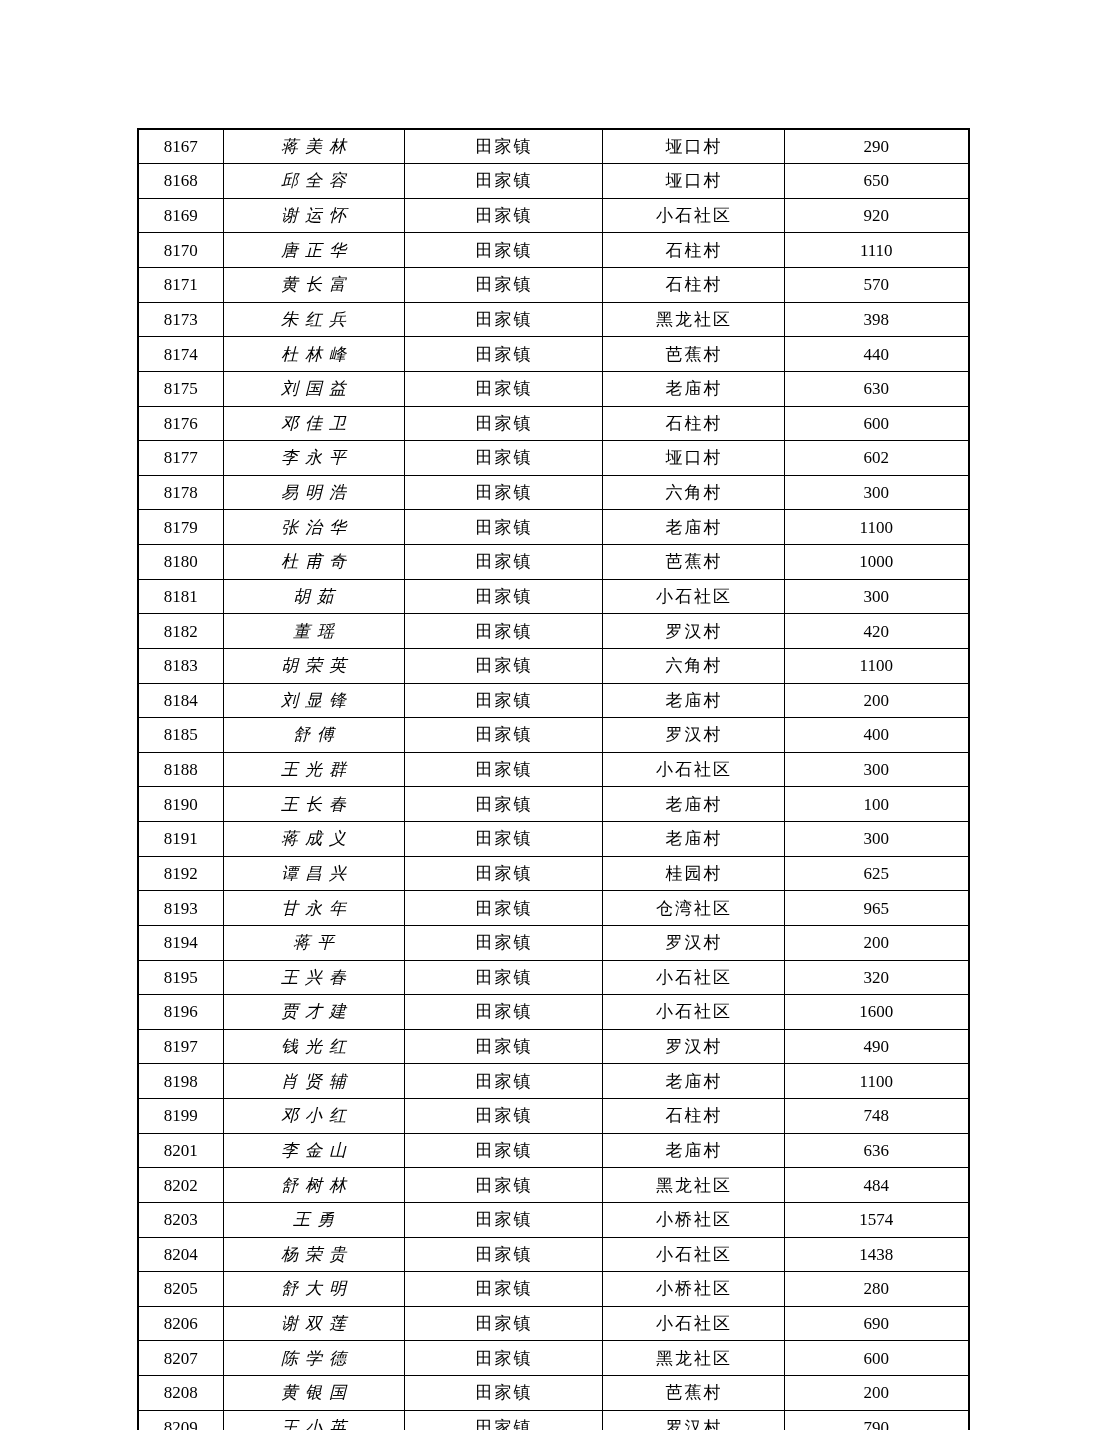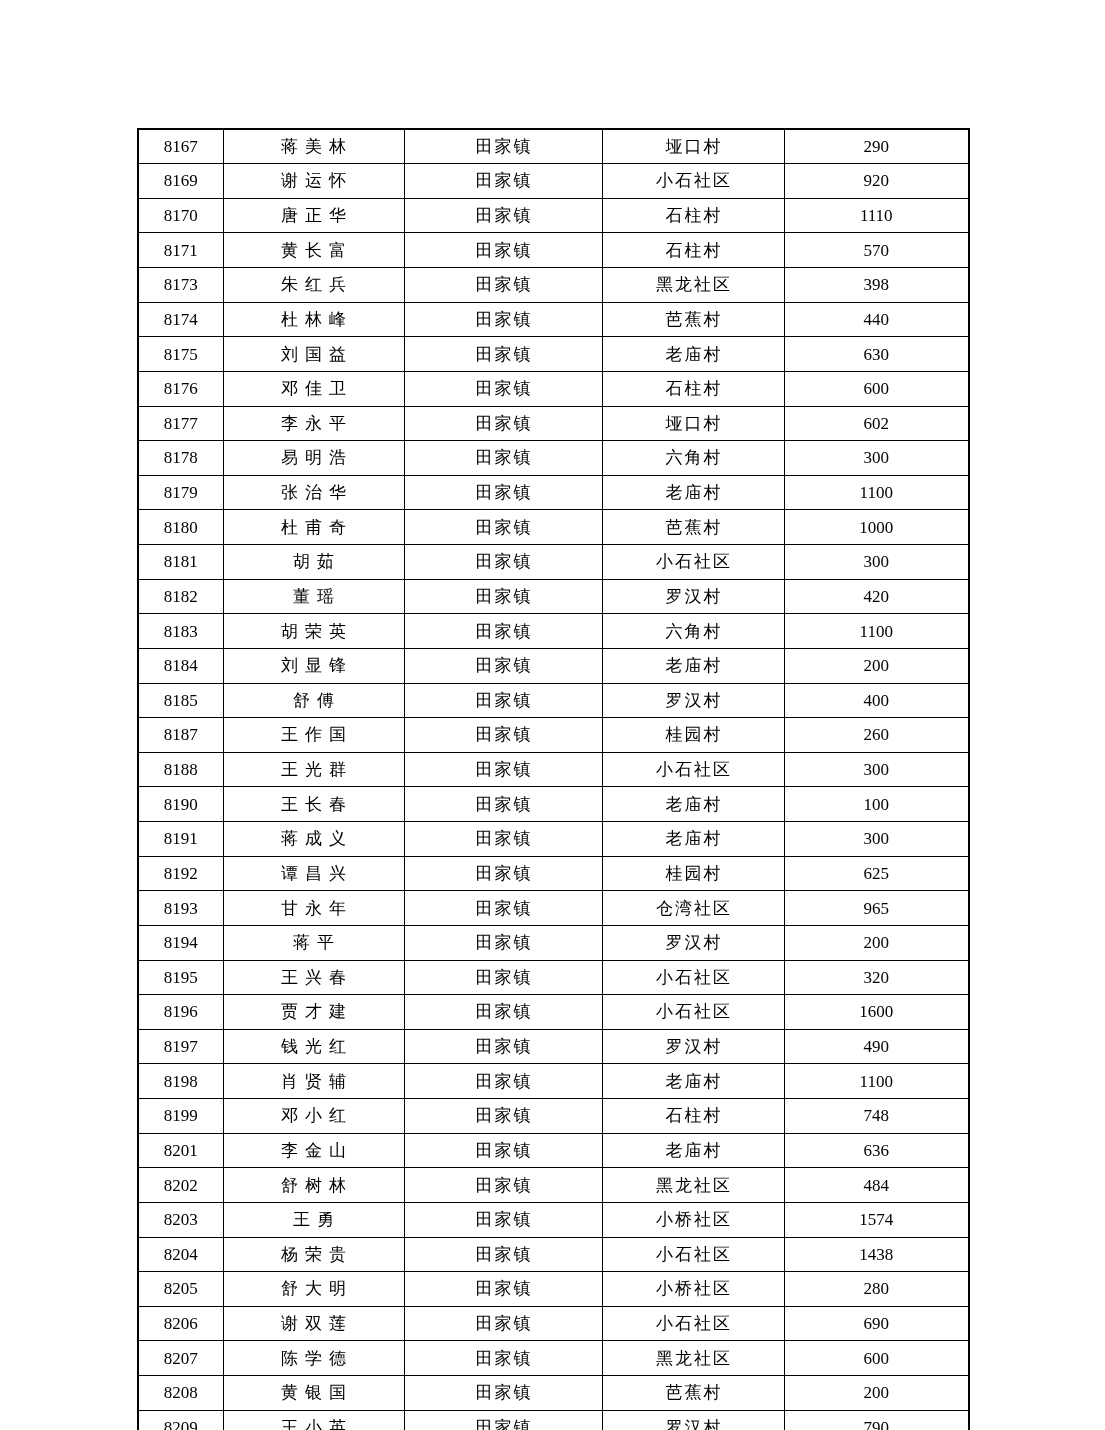--- a/index.html
+++ b/index.html
@@ -34,20 +34,21 @@
     padding: 0;
     overflow: hidden;
     white-space: nowrap;
   }
   .doc-table tr {
     height: 27px;
   }
   td.col-name {
     letter-spacing: 7px;
     text-indent: 7px; 
+    font-style: italic;
   }
   td.col-town,
   td.col-village {
     letter-spacing: 2px;
     text-indent: 2px;
   }
 </style>
 </head>
 <body>
 
@@ -61,20 +62,27 @@
   </colgroup>
   <tbody id="table-body">
       <tr>
         <td class="col-id">8167</td>
         <td class="col-name">蒋美林</td>
         <td class="col-town">田家镇</td>
         <td class="col-village">垭口村</td>
         <td class="col-amount">290</td>
       </tr>
       <tr>
+        <td class="col-id">8168</td>
+        <td class="col-name">邱全容</td>
+        <td class="col-town">田家镇</td>
+        <td class="col-village">垭口村</td>
+        <td class="col-amount">650</td>
+      </tr>
+      <tr>
         <td class="col-id">8169</td>
         <td class="col-name">谢运怀</td>
         <td class="col-town">田家镇</td>
         <td class="col-village">小石社区</td>
         <td class="col-amount">920</td>
       </tr>
       <tr>
         <td class="col-id">8170</td>
         <td class="col-name">唐正华</td>
         <td class="col-town">田家镇</td>
@@ -171,27 +179,20 @@
         <td class="col-town">田家镇</td>
         <td class="col-village">老庙村</td>
         <td class="col-amount">200</td>
       </tr>
       <tr>
         <td class="col-id">8185</td>
         <td class="col-name">舒傅</td>
         <td class="col-town">田家镇</td>
         <td class="col-village">罗汉村</td>
         <td class="col-amount">400</td>
-      </tr>
-      <tr>
-        <td class="col-id">8187</td>
-        <td class="col-name">王作国</td>
-        <td class="col-town">田家镇</td>
-        <td class="col-village">桂园村</td>
-        <td class="col-amount">260</td>
       </tr>
       <tr>
         <td class="col-id">8188</td>
         <td class="col-name">王光群</td>
         <td class="col-town">田家镇</td>
         <td class="col-village">小石社区</td>
         <td class="col-amount">300</td>
       </tr>
       <tr>
         <td class="col-id">8190</td>

